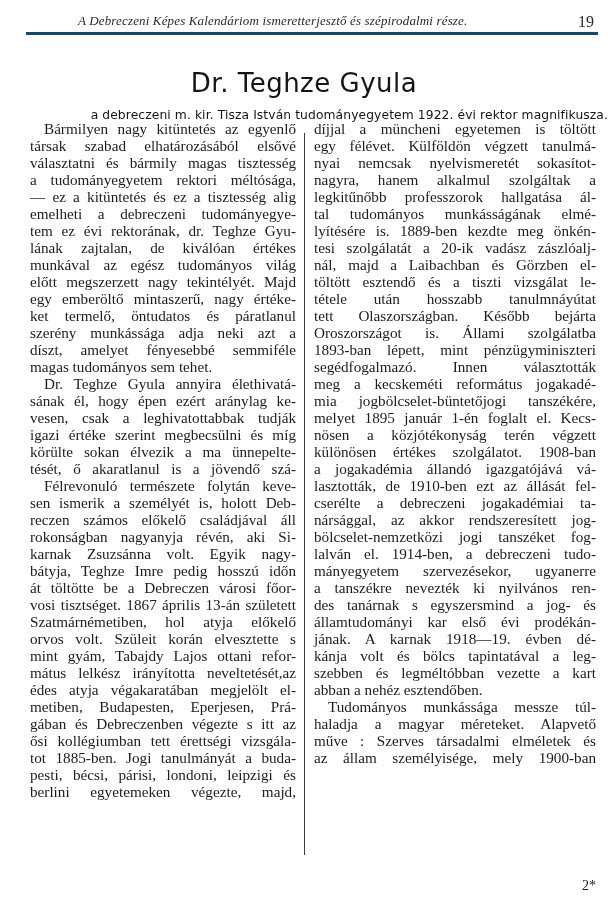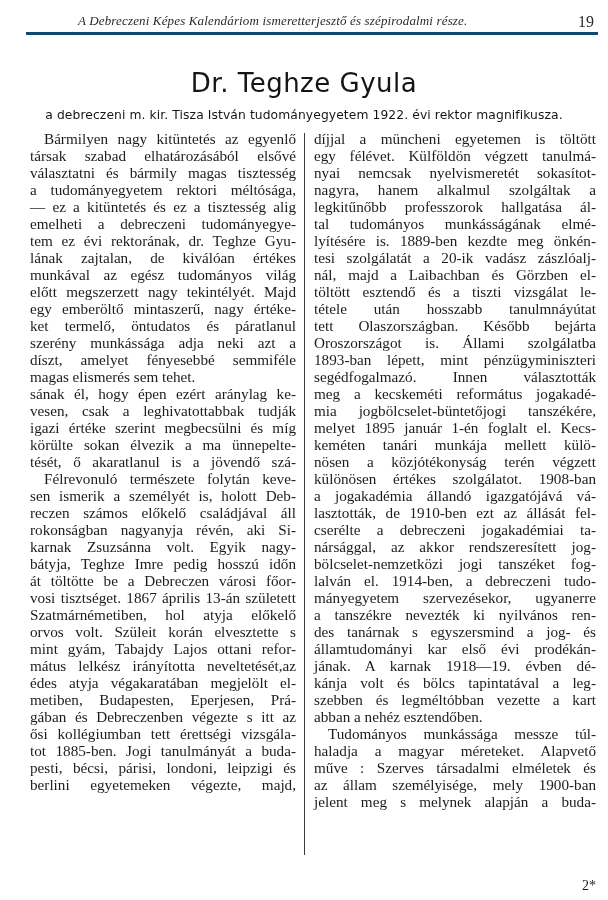--- a/index.html
+++ b/index.html
@@ -21,26 +21,26 @@
   .running-head .pageno {
     position: absolute; right: 4px; top: 3px;
     font-family: "Liberation Serif", serif; font-size: 16px; color: #2a2a2a;
   }
   .page-title {
     position: absolute; left: 0; width: 608px; top: 68px; text-align: center;
     font-family: "DejaVu Sans", sans-serif; font-size: 26px; letter-spacing: 0.5px;
     color: #151515;
   }
   .page-subtitle {
-    position: absolute; left: 0; width: 608px; top: 108px; text-align: center;
+    position: absolute; left: 0; width: 608px; top: 108px; text-align: right;
     font-family: "DejaVu Sans", sans-serif; font-size: 12.3px; letter-spacing: 0.1px;
     color: #151515;
   }
   .col {
-    position: absolute; top: 130px;
+    position: absolute; top: 120px;
     font-family: "Liberation Serif", serif; font-size: 15.2px; line-height: 17px;
     color: #1c1c1c;
   }
   .col .ln {
     display: block; white-space: nowrap; text-align: justify; text-align-last: justify;
     height: 17px;
   }
   .col .ln.last { text-align-last: left; }
   .col .ln.indent { padding-left: 14px; }
   .col-left { left: 30px; width: 266px; }
@@ -73,21 +73,22 @@
     <span class="ln">— ez a kitüntetés és ez a tisztesség alig</span>
     <span class="ln">emelheti a debreczeni tudományegye-</span>
     <span class="ln">tem ez évi rektorának, dr. Teghze Gyu-</span>
     <span class="ln">lának zajtalan, de kiválóan értékes</span>
     <span class="ln">munkával az egész tudományos világ</span>
     <span class="ln">előtt megszerzett nagy tekintélyét. Majd</span>
     <span class="ln">egy emberöltő mintaszerű, nagy értéke-</span>
     <span class="ln">ket termelő, öntudatos és páratlanul</span>
     <span class="ln">szerény munkássága adja neki azt a</span>
     <span class="ln">díszt, amelyet fényesebbé semmiféle</span>
-    <span class="ln last">magas elismerés sem tehet.</span>
+    <span class="ln last">magas tudományos sem tehet.</span>
+    <span class="ln indent">Dr. Teghze Gyula annyira élethivatá-</span>
     <span class="ln">sának él, hogy épen ezért aránylag ke-</span>
     <span class="ln">vesen, csak a leghivatottabbak tudják</span>
     <span class="ln">igazi értéke szerint megbecsülni és míg</span>
     <span class="ln">körülte sokan élvezik a ma ünnepelte-</span>
     <span class="ln">tését, ő akaratlanul is a jövendő szá-</span>
     <span class="ln indent">Félrevonuló természete folytán keve-</span>
     <span class="ln">sen ismerik a személyét is, holott Deb-</span>
     <span class="ln">reczen számos előkelő családjával áll</span>
     <span class="ln">rokonságban nagyanyja révén, aki Si-</span>
     <span class="ln">karnak Zsuzsánna volt. Egyik nagy-</span>
@@ -119,37 +120,35 @@
     <span class="ln">nál, majd a Laibachban és Görzben el-</span>
     <span class="ln">töltött esztendő és a tiszti vizsgálat le-</span>
     <span class="ln">tétele után hosszabb tanulmnáyútat</span>
     <span class="ln">tett Olaszországban. Később bejárta</span>
     <span class="ln">Oroszországot is. Állami szolgálatba</span>
     <span class="ln">1893-ban lépett, mint pénzügyminiszteri</span>
     <span class="ln">segédfogalmazó. Innen választották</span>
     <span class="ln">meg a kecskeméti református jogakadé-</span>
     <span class="ln">mia jogbölcselet-büntetőjogi tanszékére,</span>
     <span class="ln">melyet 1895 január 1-én foglalt el. Kecs-</span>
-    <span class="ln">keméten tanári munkája mellett külö-</span>
     <span class="ln">nösen a közjótékonyság terén végzett</span>
     <span class="ln">különösen értékes szolgálatot. 1908-ban</span>
     <span class="ln">a jogakadémia állandó igazgatójává vá-</span>
     <span class="ln">lasztották, de 1910-ben ezt az állását fel-</span>
     <span class="ln">cserélte a debreczeni jogakadémiai ta-</span>
     <span class="ln">nársággal, az akkor rendszeresített jog-</span>
     <span class="ln">bölcselet-nemzetközi jogi tanszéket fog-</span>
     <span class="ln">lalván el. 1914-ben, a debreczeni tudo-</span>
     <span class="ln">mányegyetem szervezésekor, ugyanerre</span>
     <span class="ln">a tanszékre nevezték ki nyilvános ren-</span>
     <span class="ln">des tanárnak s egyszersmind a jog- és</span>
     <span class="ln">államtudományi kar első évi prodékán-</span>
     <span class="ln">jának. A karnak 1918—19. évben dé-</span>
     <span class="ln">kánja volt és bölcs tapintatával a leg-</span>
     <span class="ln">szebben és legméltóbban vezette a kart</span>
     <span class="ln last">abban a nehéz esztendőben.</span>
     <span class="ln indent">Tudományos munkássága messze túl-</span>
     <span class="ln">haladja a magyar méreteket. Alapvető</span>
     <span class="ln">műve : Szerves társadalmi elméletek és</span>
     <span class="ln">az állam személyisége, mely 1900-ban</span>
-    <span class="ln">jelent meg s melynek alapján a buda-</span>
   </div>
 
 <div class="signature">2*</div>
 
 </body></html>

